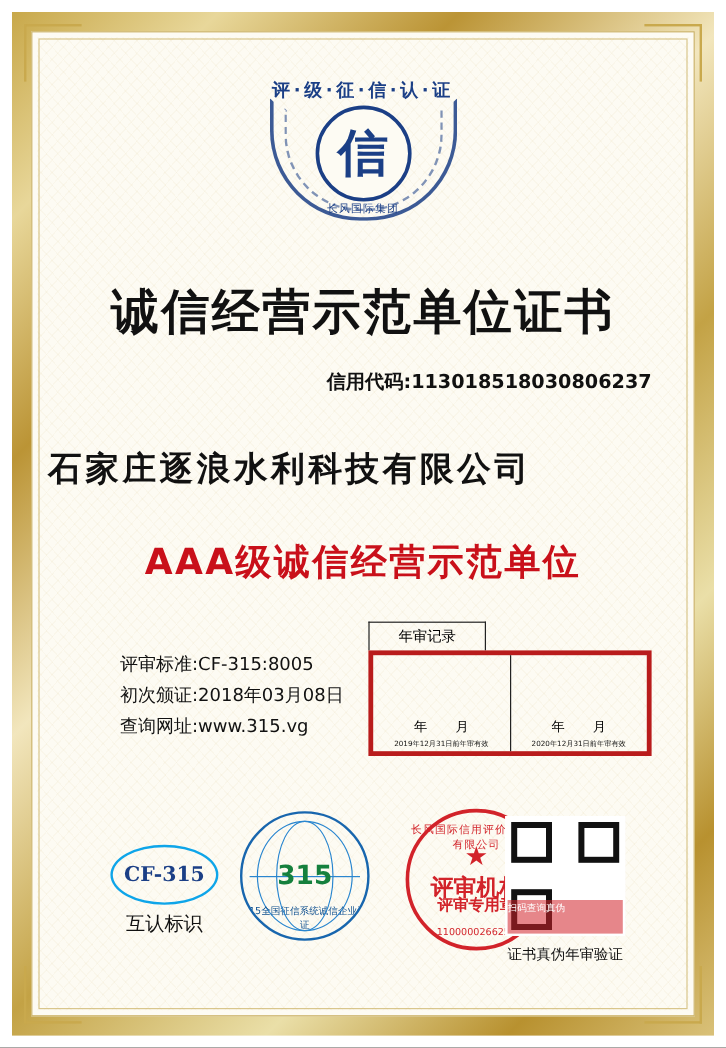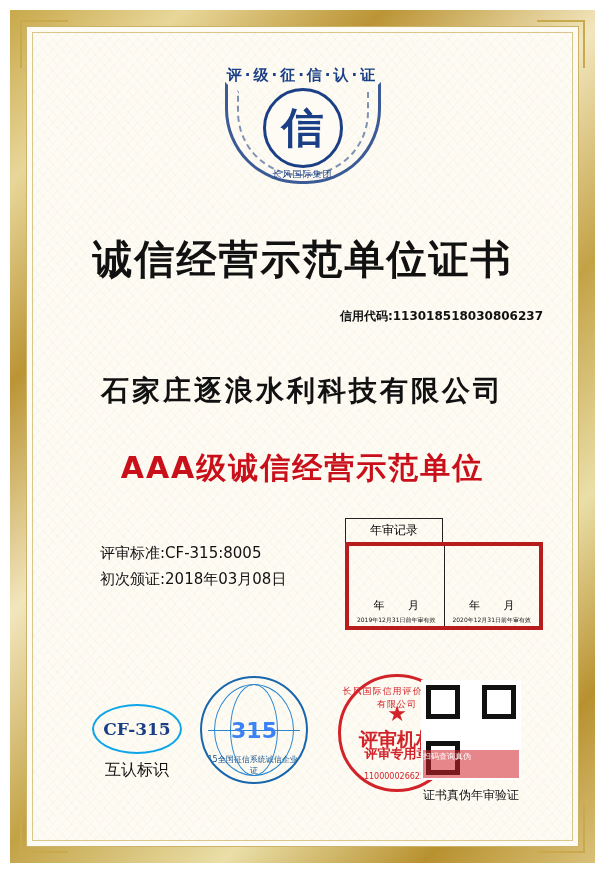--- a/index.html
+++ b/index.html
@@ -153,29 +153,29 @@
     font-size: 40px;
     font-weight: bold;
     color: #111;
     letter-spacing: 2px;
     font-family: "DejaVu Sans", sans-serif;
   }
   .code-line {
     position: absolute;
     top: 268px; left: 0; right: 22px;
     text-align: right;
-    font-size: 12px;
+    font-size: 16px;
     color: #111;
     font-weight: bold;
     font-family: "DejaVu Sans", sans-serif;
   }
   .company {
     position: absolute;
     top: 332px; left: 0; right: 0;
-    text-align: center;
+    text-align: left;
     font-size: 28px;
     font-weight: bold;
     color: #111;
     letter-spacing: 3px;
     font-family: "DejaVu Sans", sans-serif;
   }
   .award {
     position: absolute;
     top: 408px; left: 0; right: 0;
     text-align: center;
@@ -196,21 +196,21 @@
     line-height: 26px;
     font-family: "DejaVu Sans", sans-serif;
   }
   .details div { white-space: nowrap; margin-left: 32px; }
 
   
   .review-table {
     position: absolute;
     right: 22px;
     top: 478px;
-    width: 198px;
+    width: 236px;
   }
   .rt-head {
     border: 1px solid #222;
     border-bottom: none;
     font-size: 12px;
     text-align: center;
     padding: 3px 0;
     width: 96px;
     font-family: "DejaVu Sans", sans-serif;
   }
@@ -297,21 +297,21 @@
     position: absolute;
     left: 6px; right: 6px; top: 50%;
     border-top: 1.5px solid #2a86cf;
     box-shadow: 0 -16px 0 -0.5px #2a86cf, 0 16px 0 -0.5px #2a86cf,
                 0 -31px 0 -0.5px #2a86cf, 0 31px 0 -0.5px #2a86cf;
   }
   .globe-center {
     position: relative;
     font-size: 22px;
     font-weight: bold;
-    color: #3b82f6;
+    color: #15803d;
     font-family: "DejaVu Sans", sans-serif;
     z-index: 2;
     background: rgba(253,251,243,0.0);
   }
   .globe-text {
     position: absolute;
     left: 0; right: 0; bottom: 6px;
     text-align: center;
     font-size: 8px;
     color: #0e4f8f;
@@ -448,20 +448,21 @@
     <div class="code-line">
       <span>信用代码:</span><span>113018518030806237</span>
     </div>
 
     <div class="company">石家庄逐浪水利科技有限公司</div>
     <div class="award">AAA级诚信经营示范单位</div>
 
     <div class="details">
       <div>评审标准:CF-315:8005</div>
       <div>初次颁证:2018年03月08日</div>
+      <div>查询网址:www.315.vg</div>
     </div>
 
     <div class="review-table">
       <div class="rt-head">年审记录</div>
       <div class="rt-body">
         <div class="rt-cell">
           <div class="ym">年 月</div>
           <div class="note">2019年12月31日前年审有效</div>
         </div>
         <div class="rt-cell">

